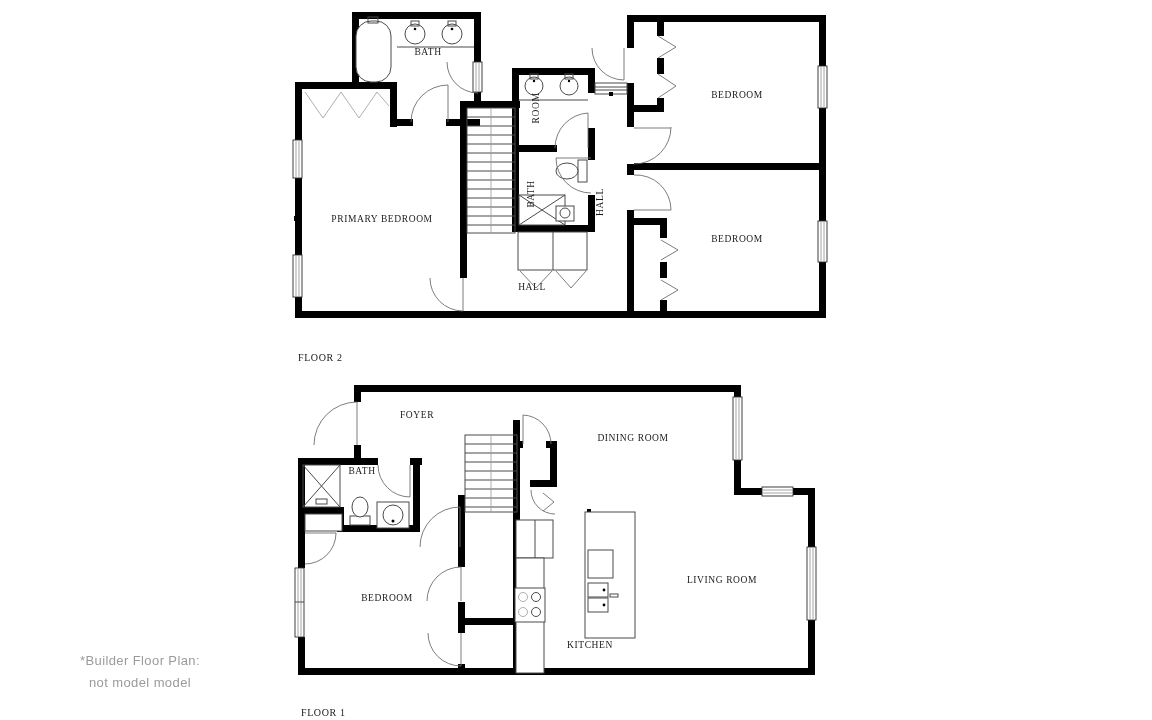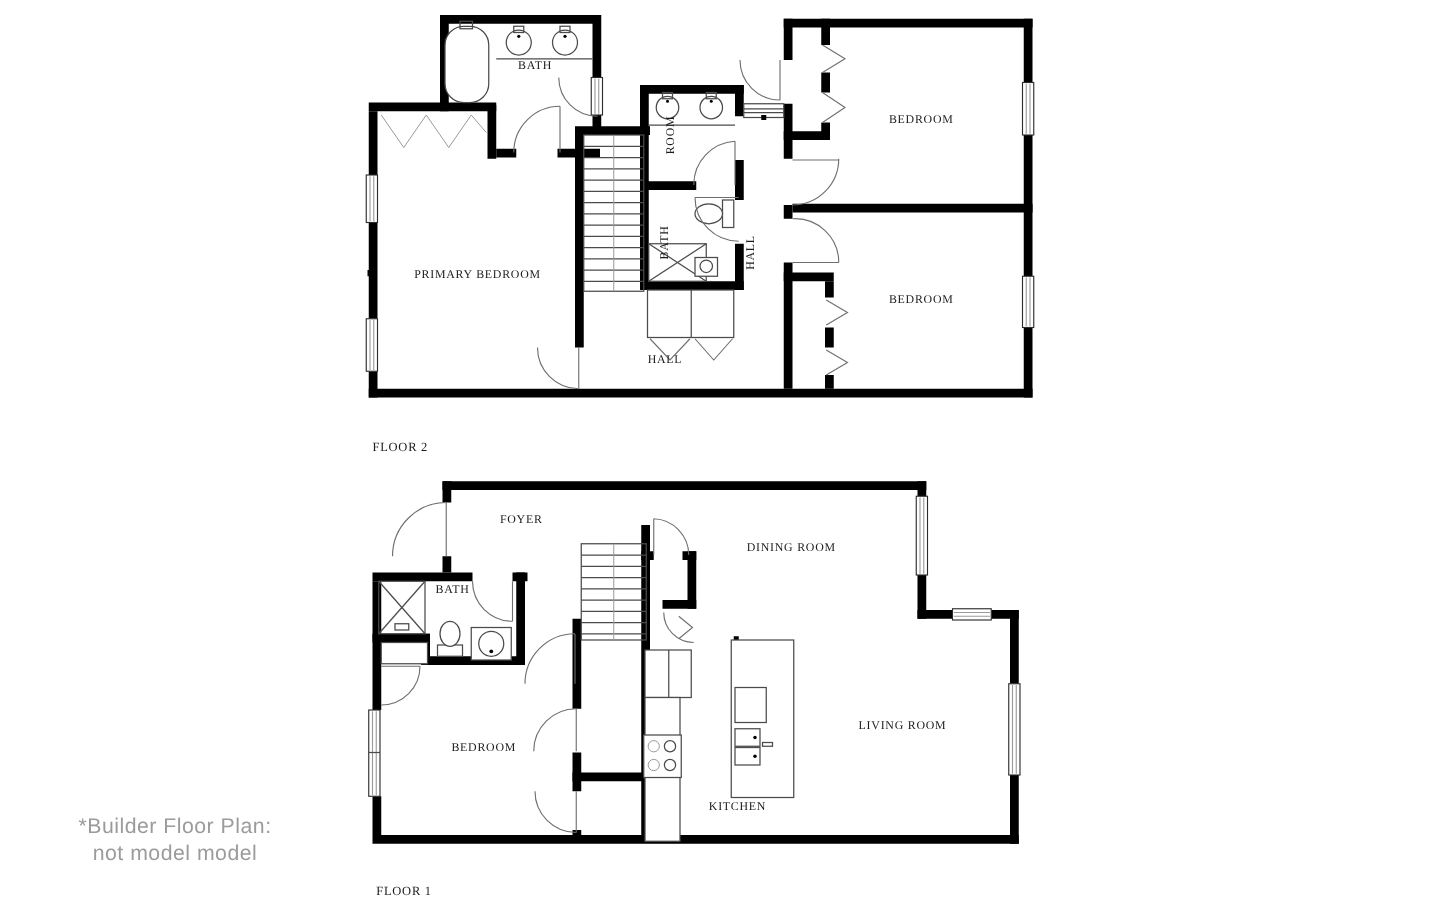--- a/index.html
+++ b/index.html
@@ -10,21 +10,21 @@
   .tick{fill:#000000;}
   .thin{fill:none;stroke:#4b4b4b;stroke-width:1;}
   .thinf{fill:#ffffff;stroke:#4b4b4b;stroke-width:1;}
   .lite{fill:none;stroke:#9a9a9a;stroke-width:0.8;}
   .door{fill:none;stroke:#6e6e6e;stroke-width:0.9;}
   .winr{fill:#ffffff;stroke:#2b2b2b;stroke-width:0.9;}
   .winl{stroke:#9a9a9a;stroke-width:0.9;}
   .rl{font-family:"Liberation Serif",serif;font-size:9.5px;letter-spacing:0.6px;}
   .fl{font-family:"Liberation Serif",serif;font-size:10px;letter-spacing:0.6px;}
   .disclaimer{position:absolute;left:28px;top:650px;width:224px;text-align:center;
-              font-family:"Liberation Sans",sans-serif;font-size:17px;line-height:22px;
+              font-family:"Liberation Sans",sans-serif;font-size:13px;line-height:22px;
               color:#9b9b9b;letter-spacing:0.4px;}
 </style>
 </head>
 <body>
 
 <div class="canvas">
 <svg class="plan-svg" width="1152" height="720" viewBox="0 0 1152 720">
 
   <g>
 

